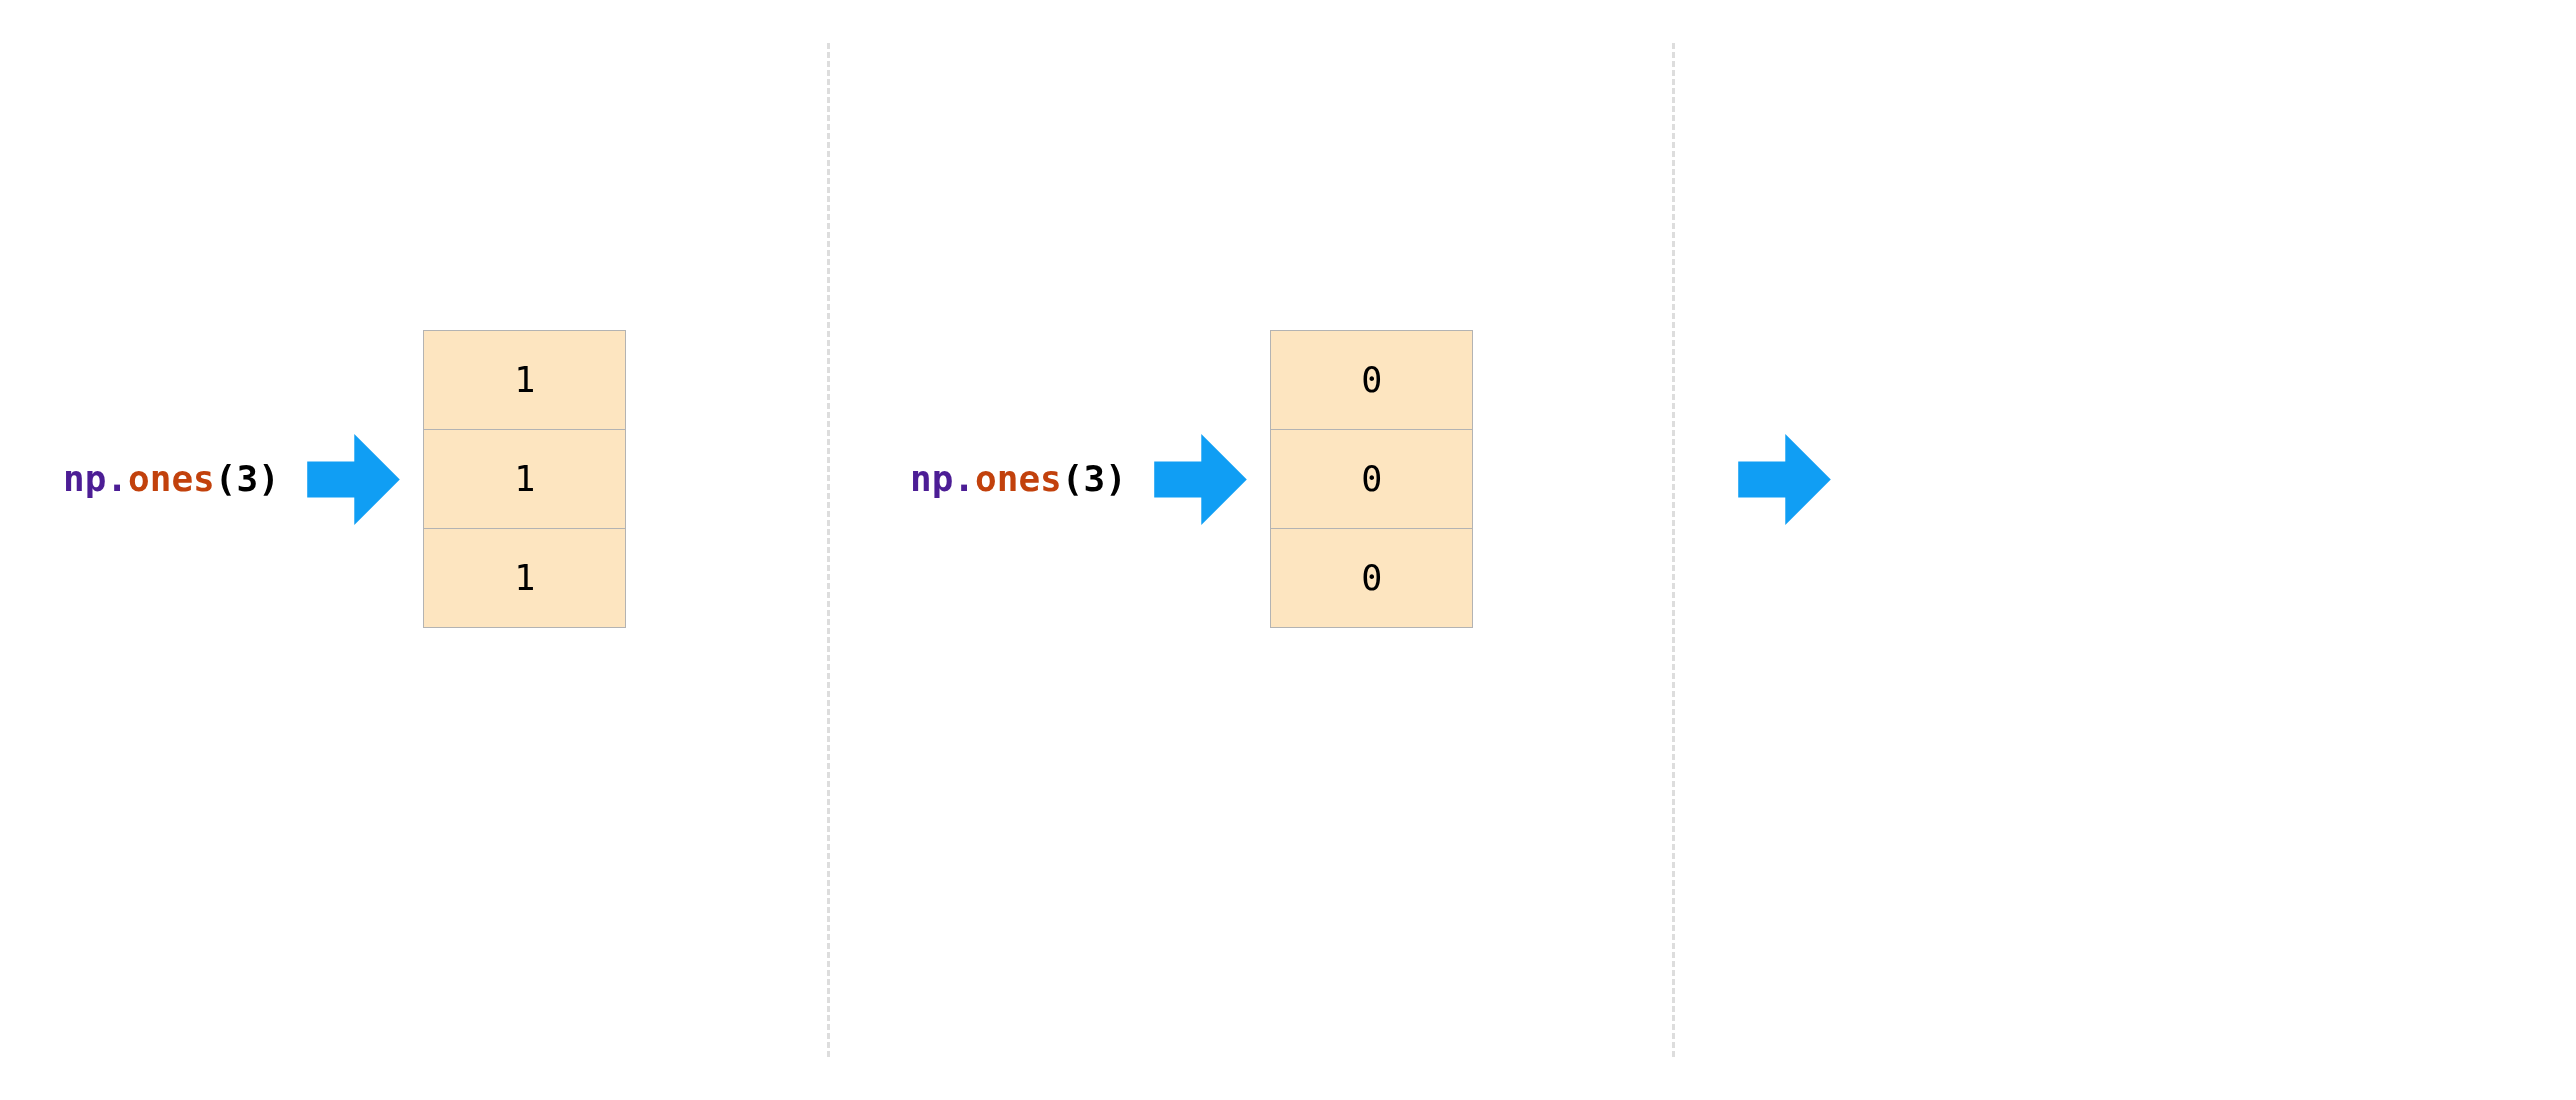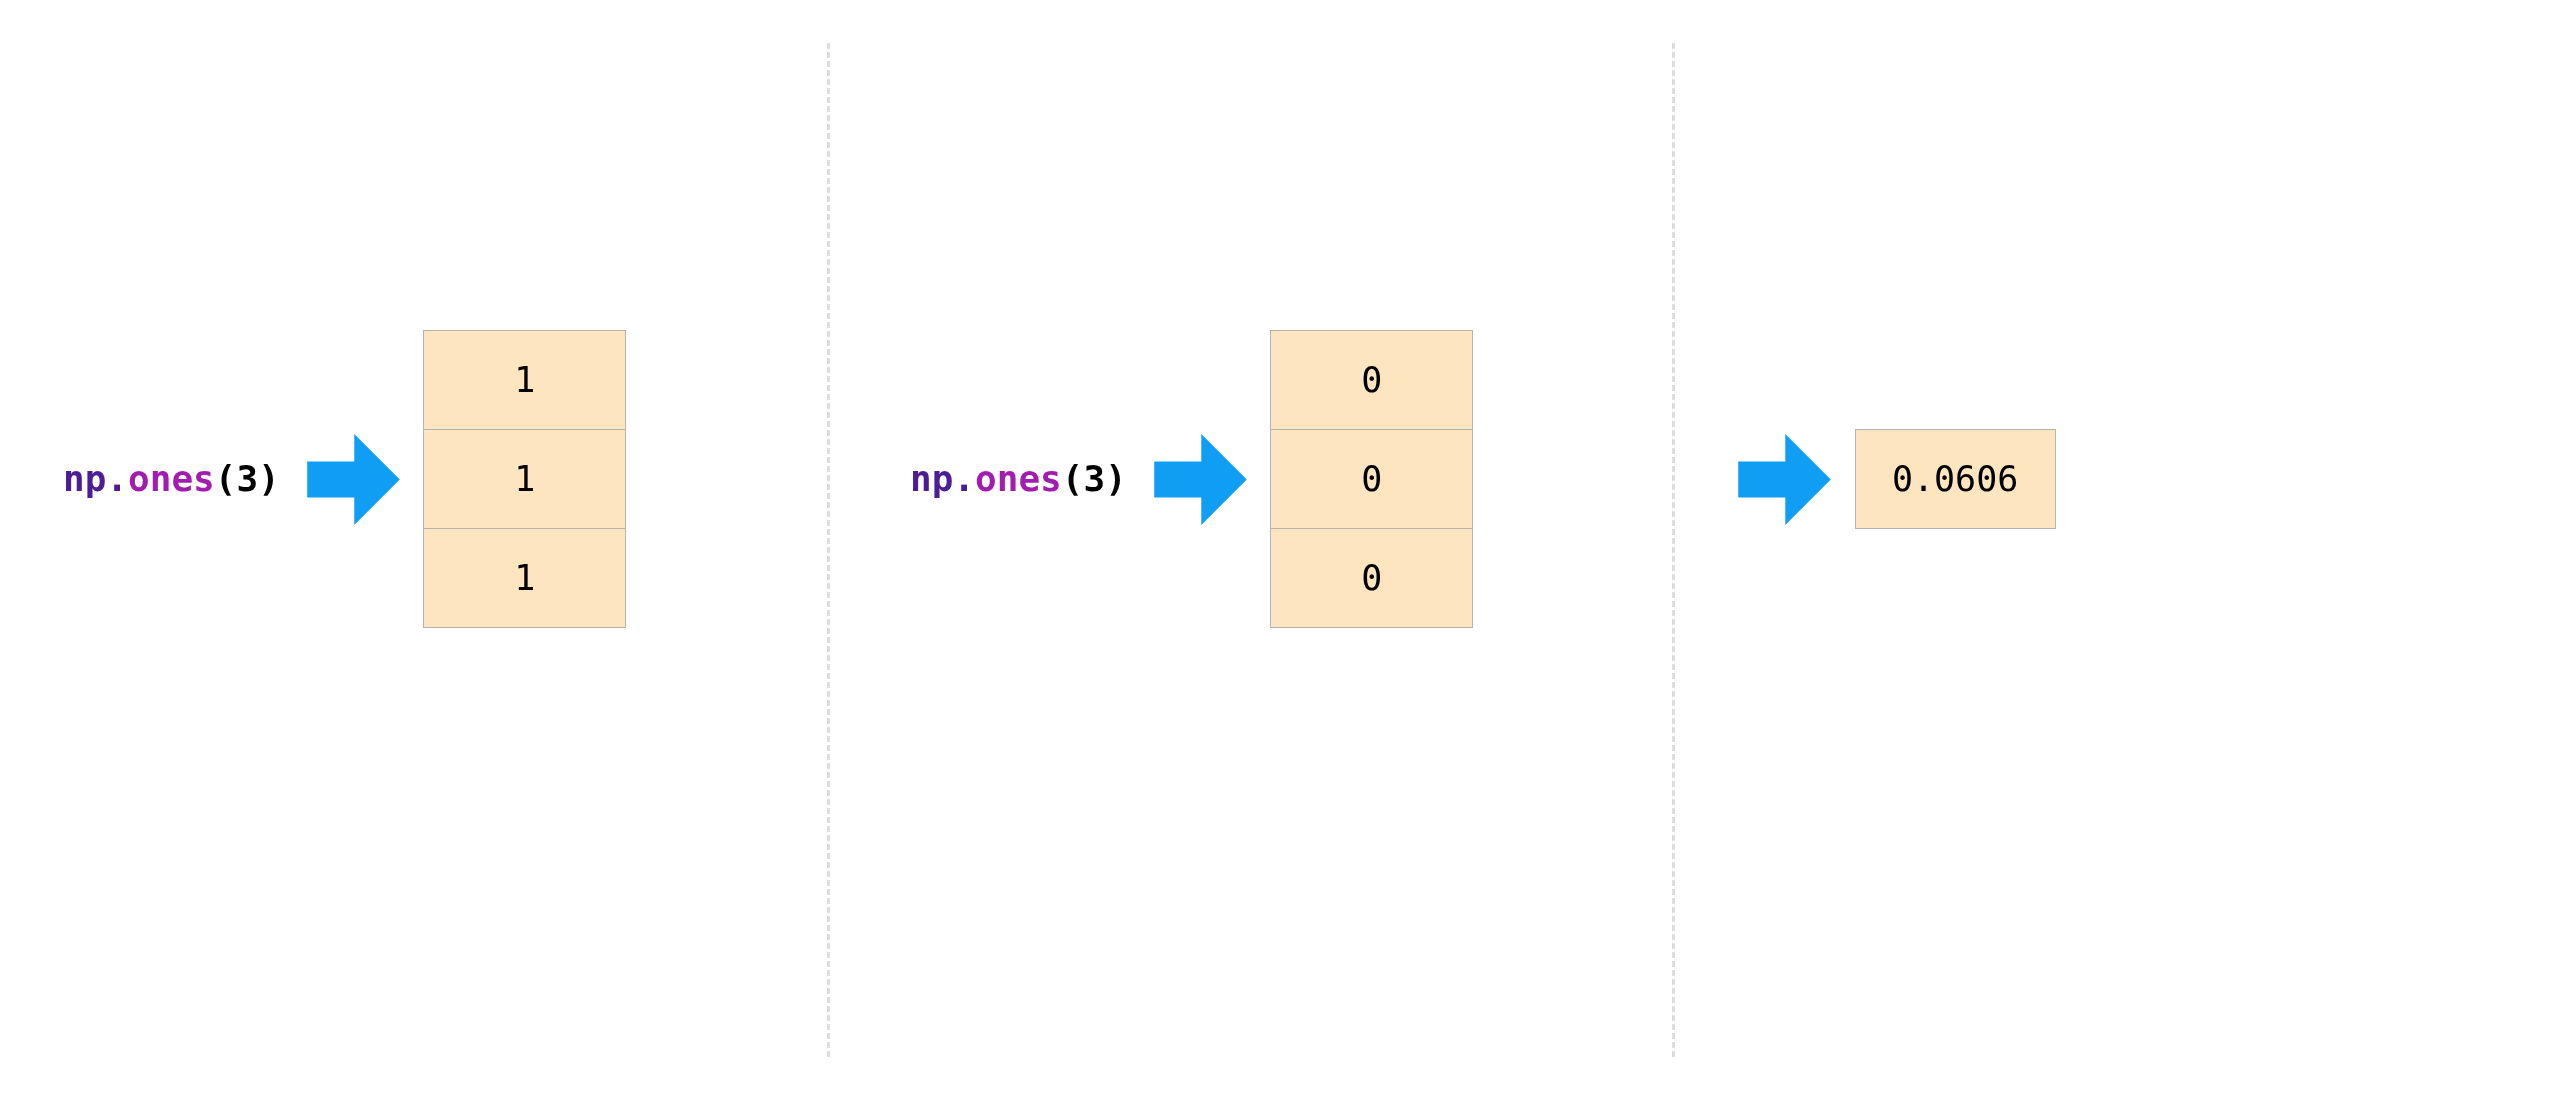--- a/index.html
+++ b/index.html
@@ -58,21 +58,21 @@
   .code-label {
     font-family: "DejaVu Sans Mono", monospace;
     font-size: 36px;
     font-weight: bold;
     color: #000000;
     white-space: nowrap;
     letter-spacing: 0px;
     line-height: 1;
   }
   .code-label .mod { color: #4c1d95; }
-  .code-label .fn  { color: #a21caf; }
+  .code-label .fn  { color: #c2410c; }
   .code-label .arg { color: #000000; }
 
   
   .arrow {
     width: 93px;
     height: 91px;
     margin-left: 27px;
     margin-right: 23.6px;
     flex: 0 0 auto;
     display: block;
@@ -168,23 +168,20 @@
   <div class="panel" id="panel-random">
     <div class="panel-row" id="row-random">
 
 
       <svg class="arrow" viewBox="0 0 118 116" aria-hidden="true">
         <polygon points="0,35 60,35 60,0 118,58 60,116 60,81 0,81" fill="#109ef4"></polygon>
       </svg>
 
       <table class="value-table wide">
         <tbody>
-          <tr>
-            <td>0.0606</td>
-          </tr>
         </tbody>
       </table>
 
     </div>
   </div>
 
 </div>
 
 
 </body></html>

